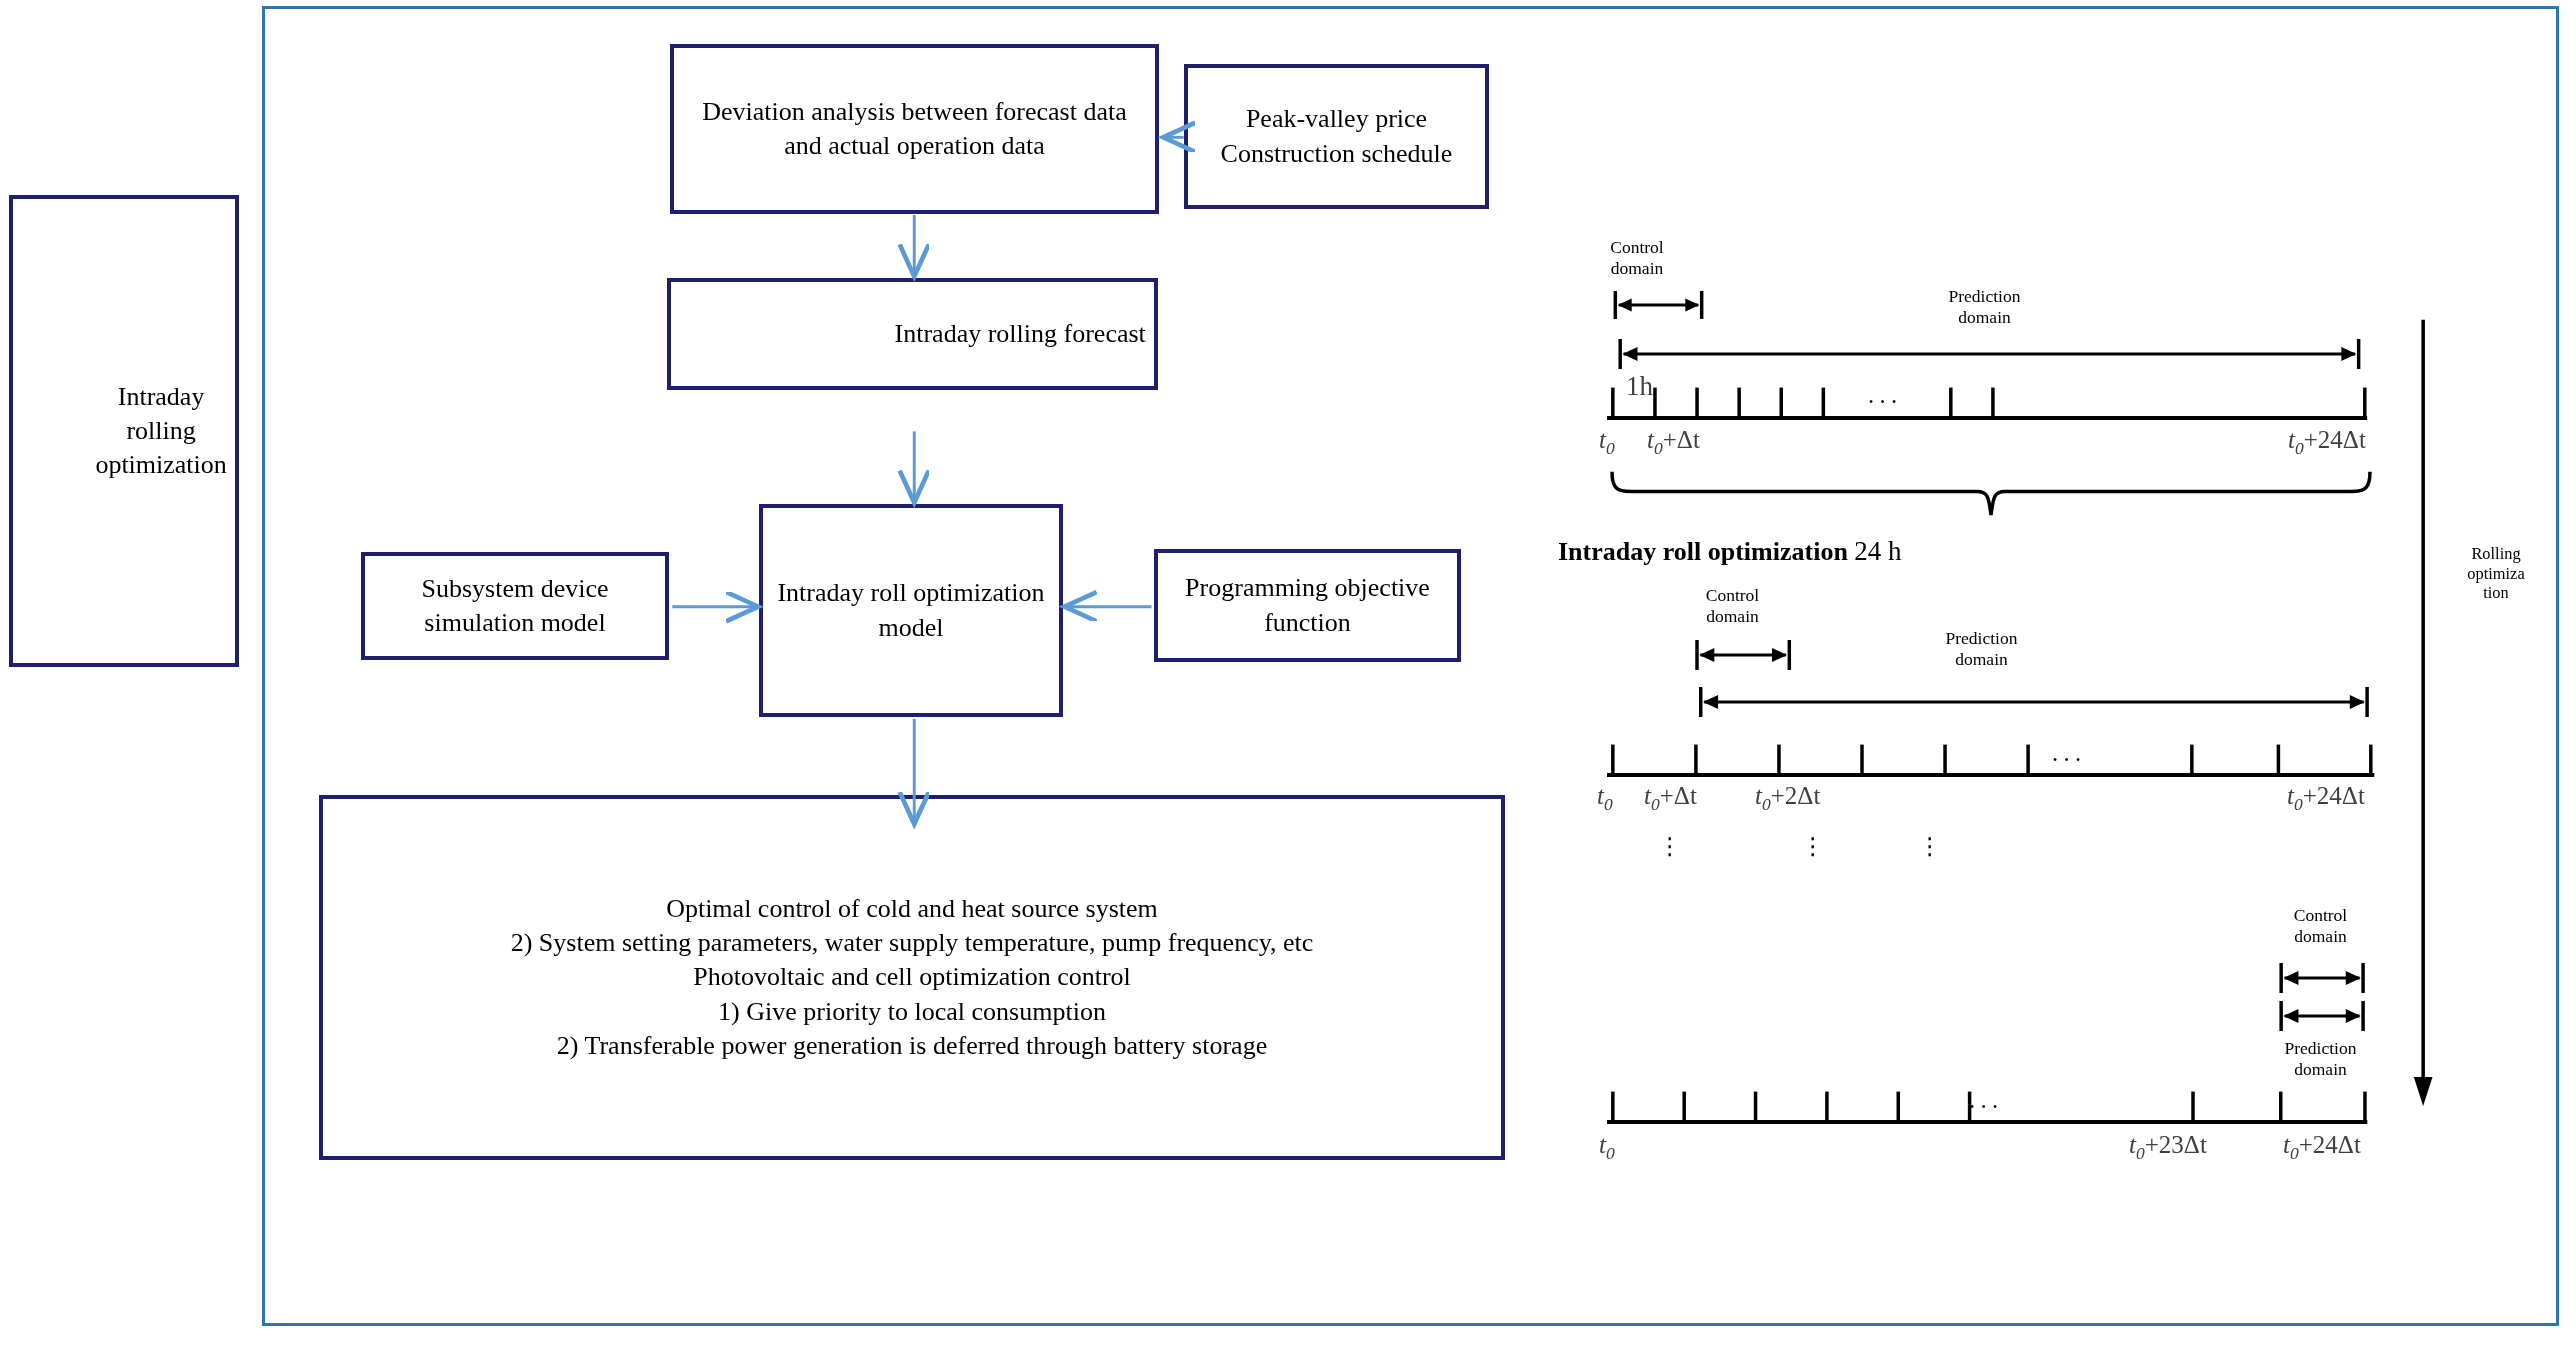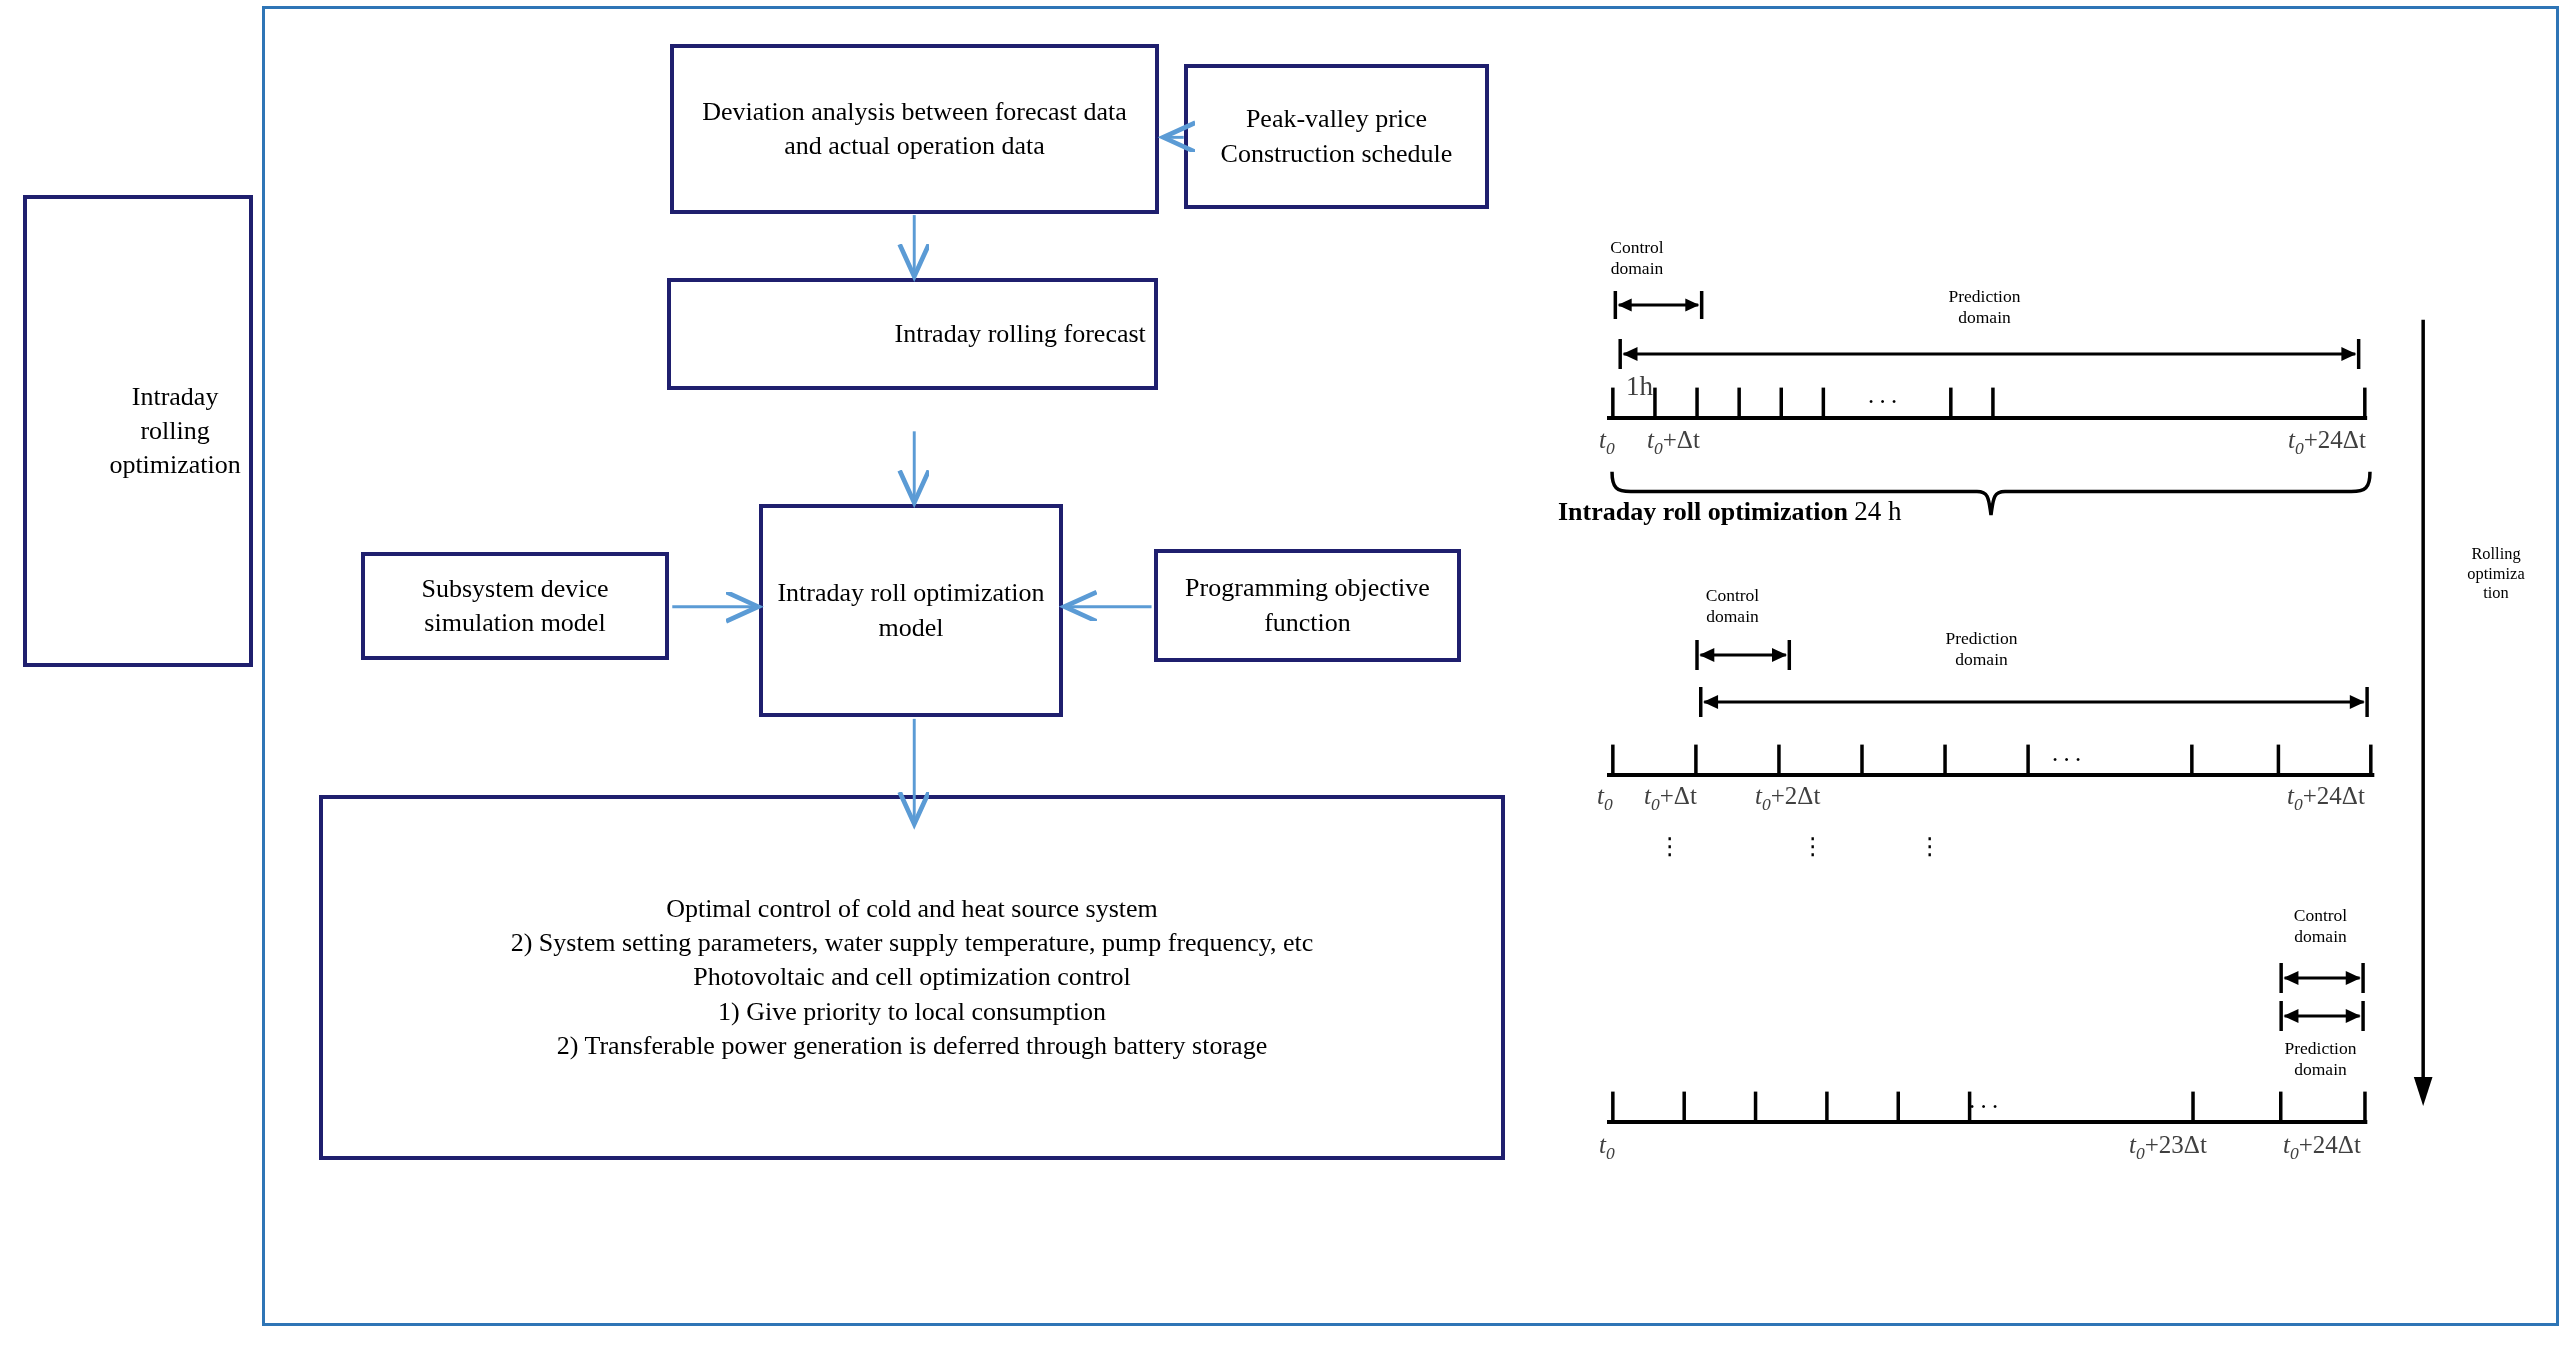--- a/index.html
+++ b/index.html
@@ -9,21 +9,21 @@
 
   
   #outer-frame{left:262px;top:5.8px;width:2297px;height:1320px;
                border:3.5px solid #2e75b6;box-sizing:border-box;}
 
   
   .nbox{position:absolute;box-sizing:border-box;border:4.1px solid #1f1f6e;
         background:#fff;display:flex;align-items:center;justify-content:flex-end;
         text-align:center;color:#000;line-height:1.32;padding:3.5px 8.2px;}
 
-  #box-intraday-rolling-opt{left:23px;top:195px;width:230px;height:472px;font-size:26px;}
+  #box-intraday-rolling-opt{left:9px;top:195px;width:230px;height:472px;font-size:26px;}
   #box-deviation{left:670px;top:44px;width:489px;height:170px;font-size:26px;}
   #box-peakvalley{left:1184px;top:64px;width:305px;height:145px;font-size:26px;}
   #box-forecast{left:667px;top:278px;width:491px;height:112px;font-size:26px;}
   #box-roll-model{left:759px;top:504px;width:304px;height:213px;font-size:26px;}
   #box-subsystem{left:361px;top:552px;width:308px;height:108px;font-size:26px;}
   #box-programming{left:1154px;top:549px;width:307px;height:113px;font-size:26px;}
   #box-optimal-control{left:319px;top:795px;width:1186px;height:365px;
                        font-size:26px;align-items:center;}
   #box-optimal-control .oc-inner{width:100%;}
   .oc-line{display:block;}
@@ -150,21 +150,21 @@
   <i>t</i><span class="sub">0</span><span>+Δt</span>
 </div>
 <div class="mlabel" style="left:2288px;top:426px;">
   <i>t</i><span class="sub">0</span><span>+24Δt</span>
 </div>
 
 <svg class="abs" style="left:1605px;top:468px;width:772px;height:53px;" viewBox="0 0 1320 90">
   <path d="M12,6 C12,34 20,40 44,40 L636,40 C654,40 656,48 660,80
            C664,48 666,40 684,40 L1276,40 C1300,40 1308,34 1308,6" fill="none" stroke="#000" stroke-width="6"></path>
 </svg>
-<div class="brace-cap" style="left:1558px;top:496px;">
+<div class="brace-cap" style="left:1558px;top:536px;">
   <span>Intraday roll optimization</span> <span class="lite">24 h</span>
 </div>
 
 <div class="tl-label" style="left:1683px;top:585px;width:99px;">
   <span style="white-space:pre-line;">Control
 domain</span>
 </div>
 <svg class="abs" style="left:1694px;top:640px;width:111px;height:30px;" viewBox="0 0 190 52">
   <line x1="4" y1="0" x2="4" y2="52" stroke="#000" stroke-width="6"></line>
   <line x1="164" y1="0" x2="164" y2="52" stroke="#000" stroke-width="6"></line>

